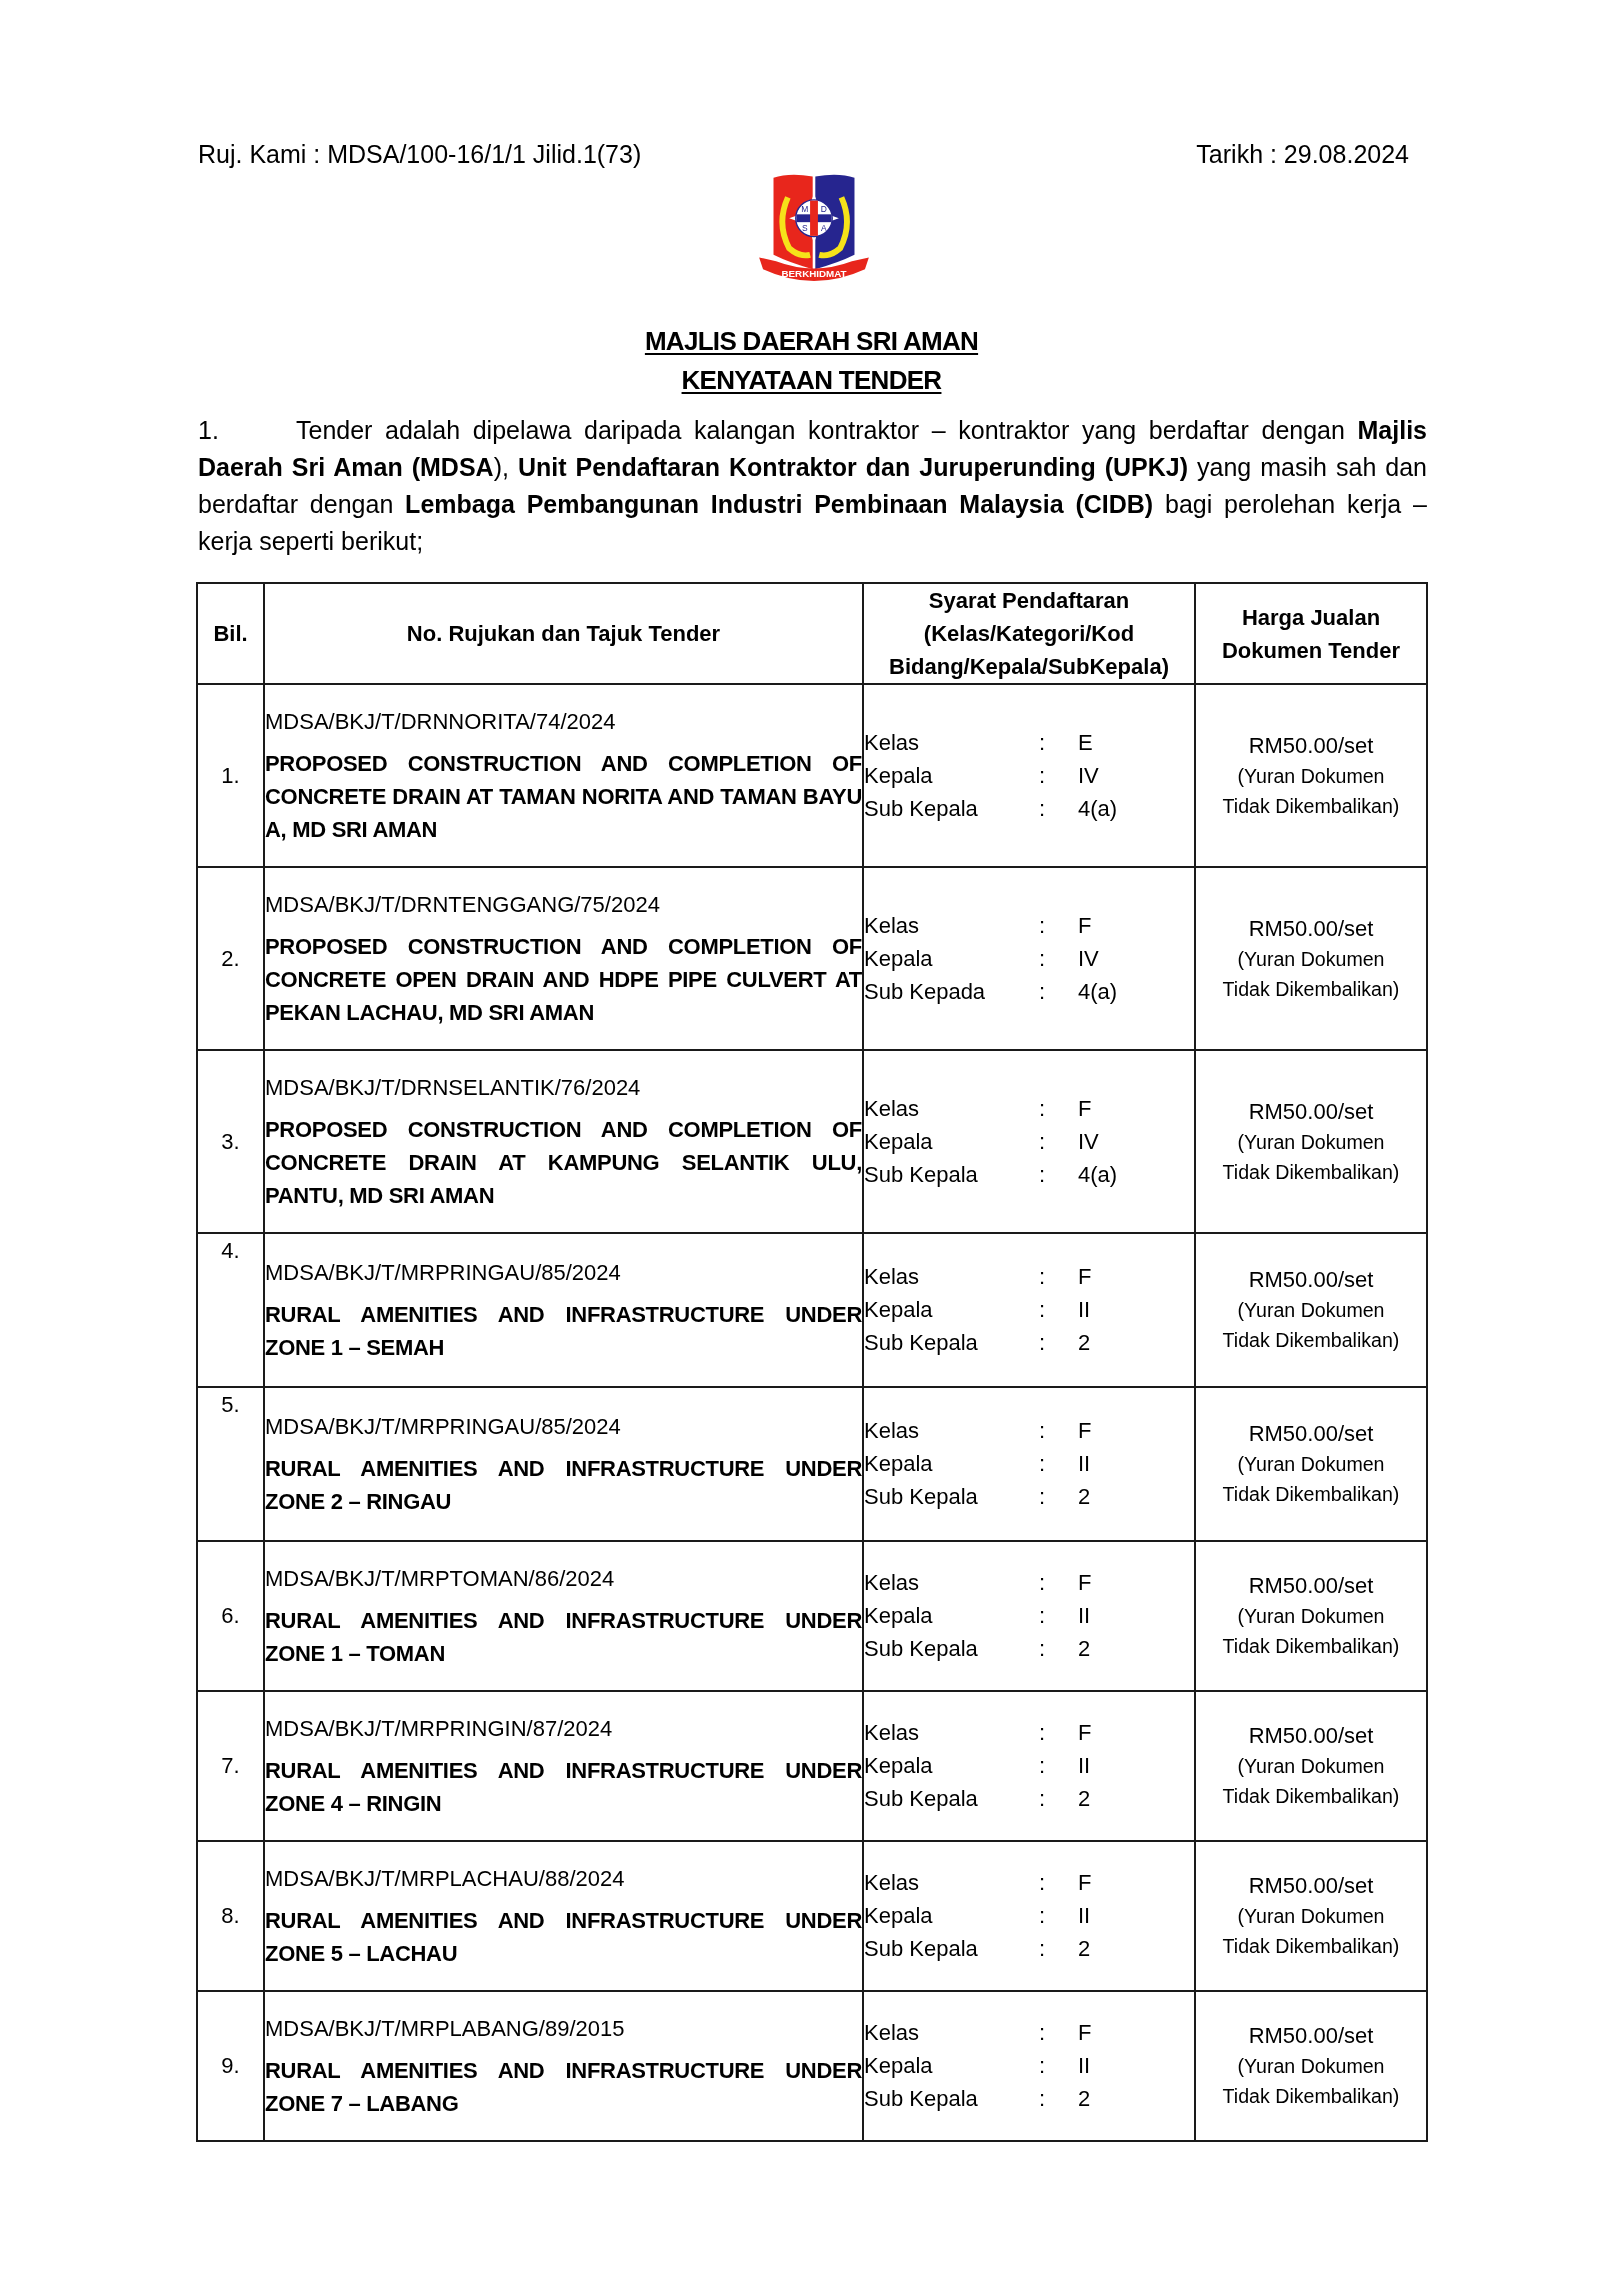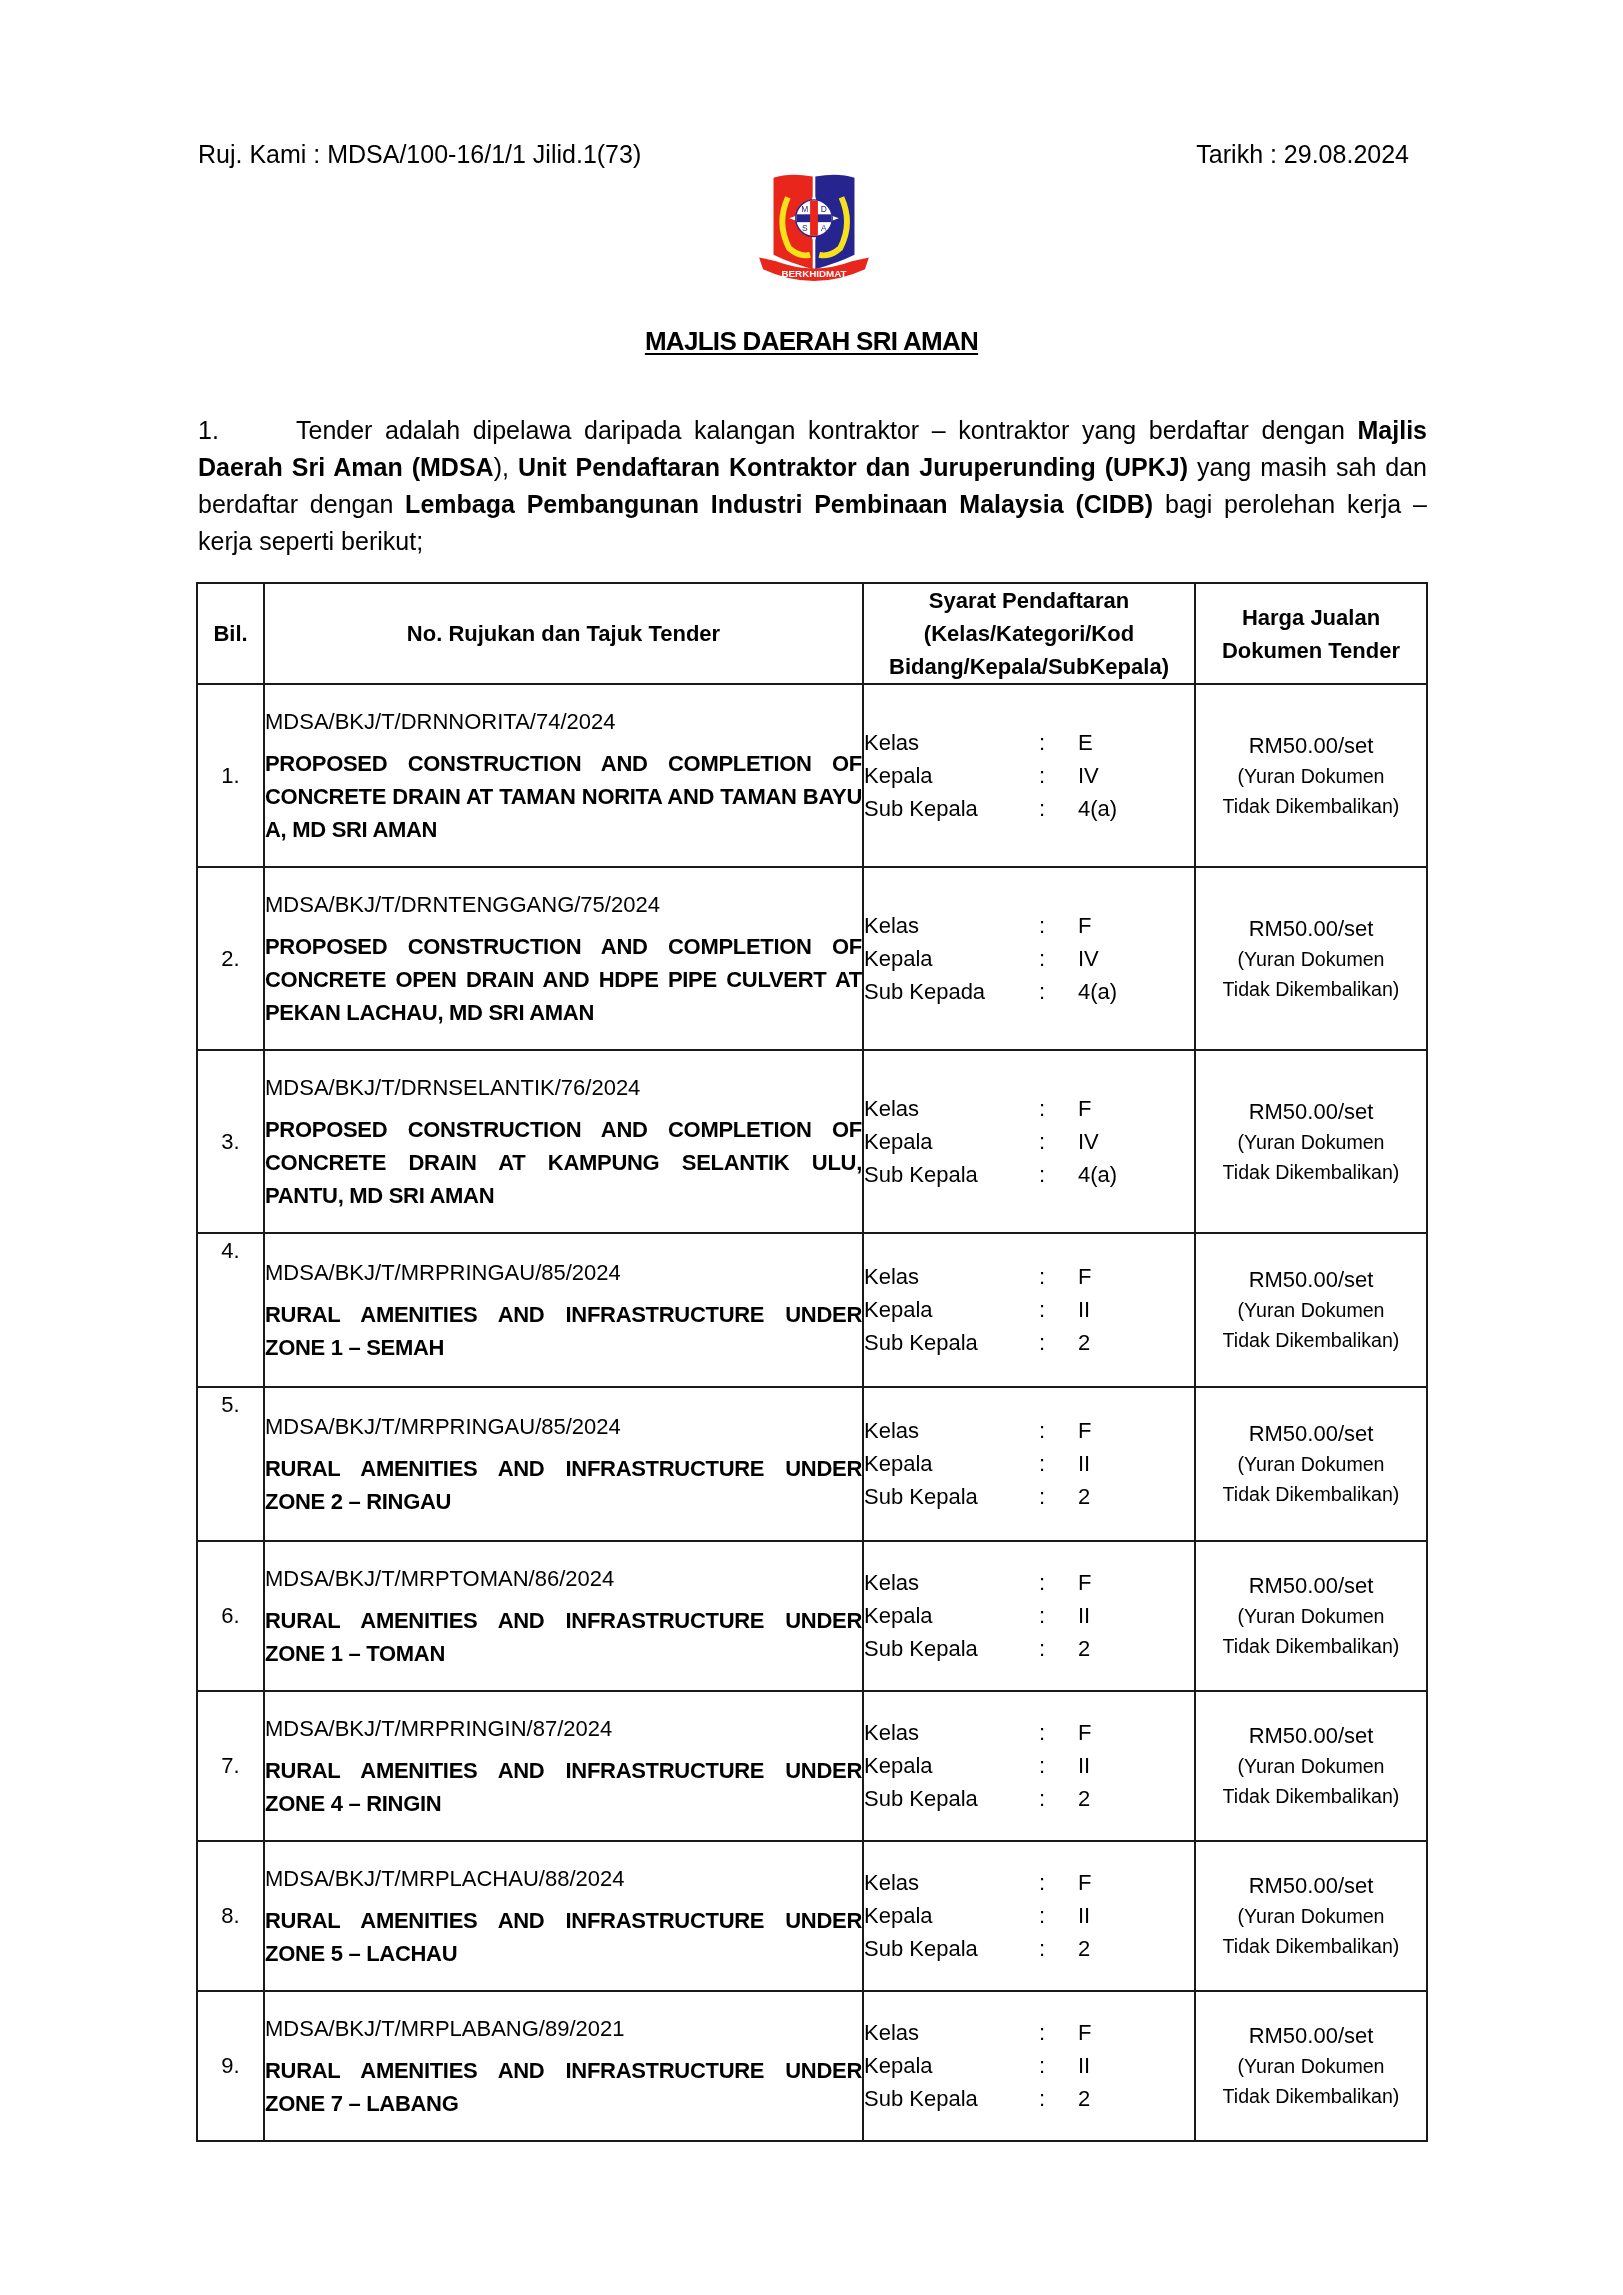--- a/index.html
+++ b/index.html
@@ -98,20 +98,21 @@
     <text x="84" y="92" font-size="13" font-family="Liberation Sans, sans-serif" fill="#26258f" text-anchor="middle">S</text>
     <text x="113" y="92" font-size="13" font-family="Liberation Sans, sans-serif" fill="#26258f" text-anchor="middle">A</text>
 
     <path d="M14 132 L40 138 Q98 160 156 138 L182 132 L176 150 Q98 186 20 150 Z" fill="#e8261c"></path>
     <text x="98" y="162" font-size="15" font-weight="bold" font-family="Liberation Sans, sans-serif" fill="#ffffff" text-anchor="middle">BERKHIDMAT</text>
   </svg>
 </div>
 
 <div class="title-block">
   <div><span>MAJLIS DAERAH SRI AMAN</span></div>
+  <div><span>KENYATAAN TENDER</span></div>
 </div>
 
 <div class="intro">
   <span class="num">1.</span><span>Tender adalah dipelawa daripada kalangan kontraktor – kontraktor yang berdaftar dengan </span><b>Majlis Daerah Sri Aman (MDSA</b><span>), </span><b>Unit Pendaftaran Kontraktor dan Juruperunding (UPKJ)</b><span> yang masih sah dan berdaftar dengan </span><b>Lembaga Pembangunan Industri Pembinaan Malaysia (CIDB)</b><span> bagi perolehan kerja – kerja seperti berikut;</span>
 </div>
 
 <table class="tender">
   <colgroup>
     <col class="c-bil">
       <col class="c-title">
@@ -370,21 +371,21 @@
     <td class="harga-cell">
       <div class="price">RM50.00/set</div>
       <div class="note">(Yuran Dokumen</div>
       <div class="note">Tidak Dikembalikan)</div>
     </td>
   </tr>
 
   <tr class="r-small">
     <td class="bil">9.</td>
     <td class="title-cell">
-      <div class="ref">MDSA/BKJ/T/MRPLABANG/89/2021</div>
+      <div class="ref">MDSA/BKJ/T/MRPLABANG/89/2015</div>
       <div class="desc">RURAL AMENITIES AND INFRASTRUCTURE UNDER ZONE 7 – LABANG</div>
     </td>
     <td class="syarat-cell">
       <div class="syarat-row">
         <span class="lbl">Kelas</span>
             <span class="colon">:</span>
             <span class="val">F</span>
       </div>
       <div class="syarat-row">
         <span class="lbl">Kepala</span>

